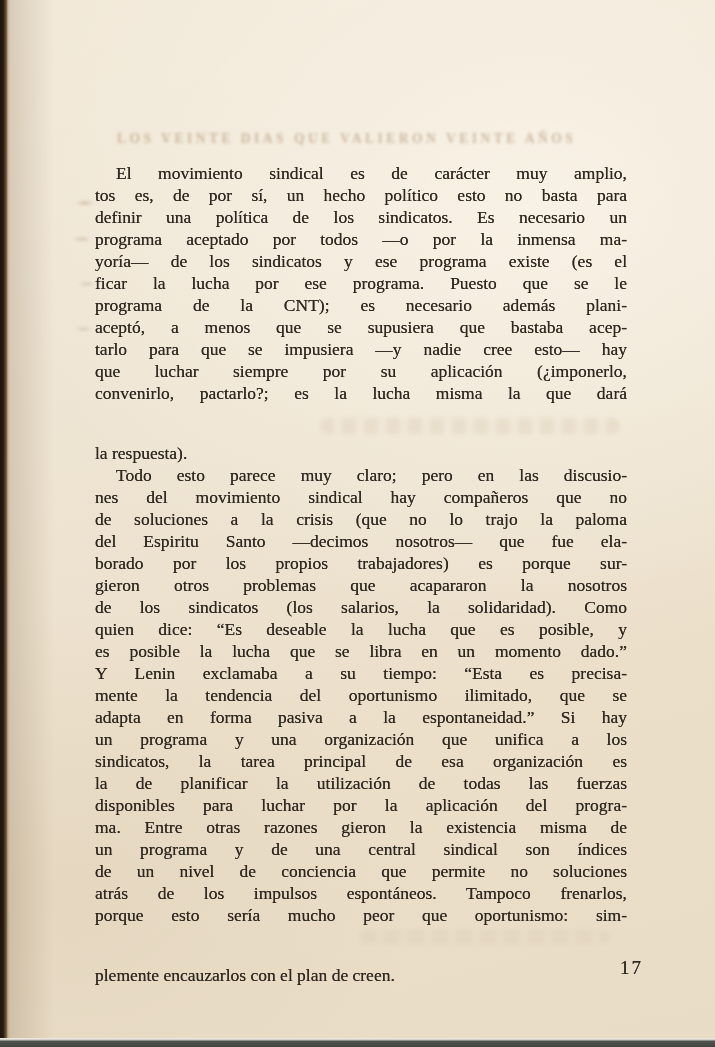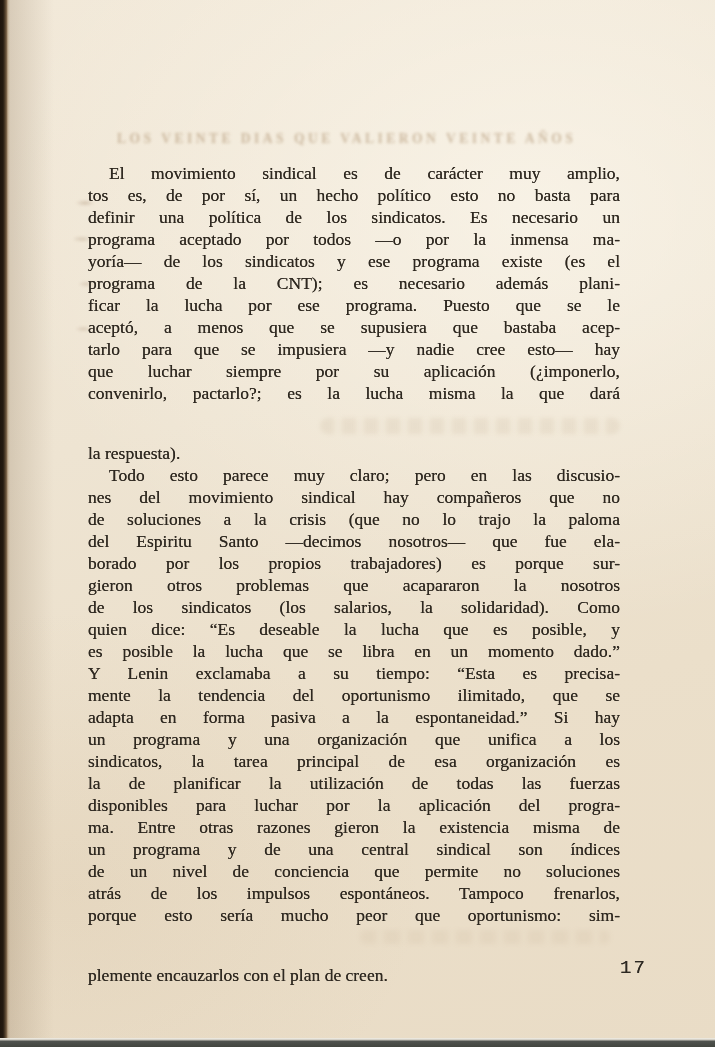--- a/index.html
+++ b/index.html
@@ -62,58 +62,58 @@
   }
   .smudge-3 {
     left: 360px; top: 930px; width: 250px; height: 14px;
     background: repeating-linear-gradient(90deg,
       rgba(165,135,100,0.16) 0 16px, rgba(165,135,100,0.02) 16px 24px);
     border-radius: 7px;
     filter: blur(2.4px); opacity: 0.5;
   }
   
   .text-block {
-    position: absolute; left: 88px; top: 162px; width: 532px;
+    position: absolute; left: 95px; top: 162px; width: 532px;
     font-size: 17.5px; line-height: 22px;
     color: #2e2820;
     text-shadow: 0 0 0.45px rgba(46,40,32,0.85);
   }
   .text-block .line {
     text-align: justify;
     text-align-last: justify;
     white-space: normal;
     height: 22px; overflow: visible;
   }
   .text-block .line.first { text-indent: 21px; }
   .text-block .line.last { text-align-last: left; margin-top: 38px; }
   .page-number {
     position: absolute; left: 620px; top: 957px;
-    font-family: Liberation Mono, monospace;
+    font-family: Liberation Serif, serif;
     font-size: 19px; letter-spacing: 2px;
     color: #2c2822;
     text-shadow: 0 0 0.4px rgba(44,40,34,0.8);
   }
 </style>
 </head>
 <body>
 
 <div class="scan">
   <div class="ghost-header">LOS VEINTE DIAS QUE VALIERON VEINTE AÑOS</div>
   <div class="smudge smudge-1"></div>
   <div class="smudge smudge-2"></div>
   <div class="smudge smudge-3"></div>
 
   <div class="text-block">
       <div class="line first">El movimiento sindical es de carácter muy amplio,</div>
       <div class="line">tos es, de por sí, un hecho político esto no basta para</div>
       <div class="line">definir una política de los sindicatos. Es necesario un</div>
       <div class="line">programa aceptado por todos —o por la inmensa ma-</div>
       <div class="line">yoría— de los sindicatos y ese programa existe (es el</div>
+      <div class="line">ficar la lucha por ese programa. Puesto que se le</div>
       <div class="line">programa de la CNT); es necesario además plani-</div>
-      <div class="line">ficar la lucha por ese programa. Puesto que se le</div>
       <div class="line">aceptó, a menos que se supusiera que bastaba acep-</div>
       <div class="line">tarlo para que se impusiera —y nadie cree esto— hay</div>
       <div class="line">que luchar siempre por su aplicación (¿imponerlo,</div>
       <div class="line">convenirlo, pactarlo?; es la lucha misma la que dará</div>
       <div class="line last">la respuesta).</div>
       <div class="line first">Todo esto parece muy claro; pero en las discusio-</div>
       <div class="line">nes del movimiento sindical hay compañeros que no</div>
       <div class="line">de soluciones a la crisis (que no lo trajo la paloma</div>
       <div class="line">del Espiritu Santo —decimos nosotros— que fue ela-</div>
       <div class="line">borado por los propios trabajadores) es porque sur-</div>

